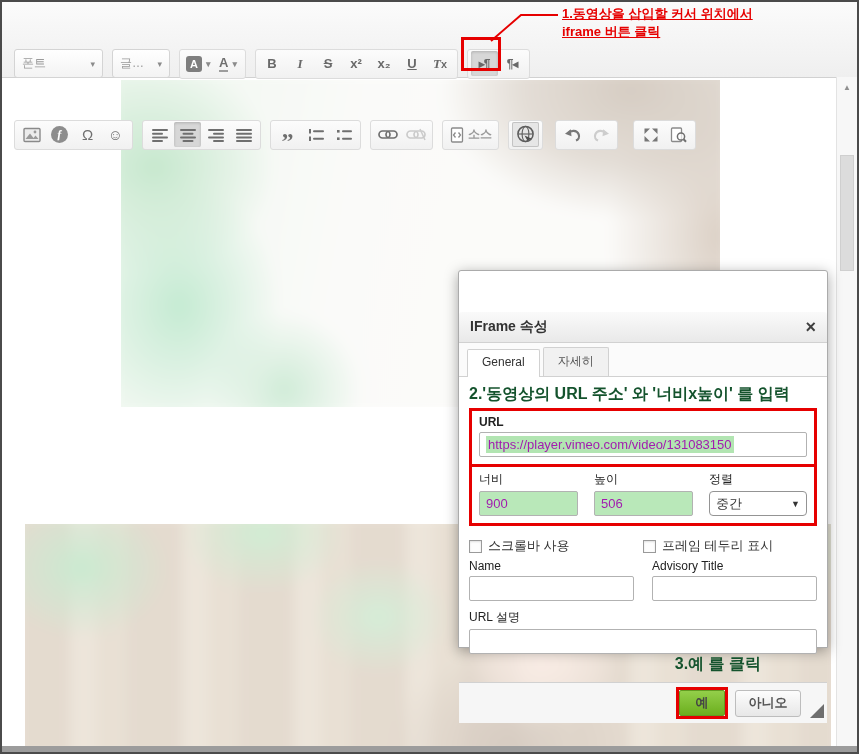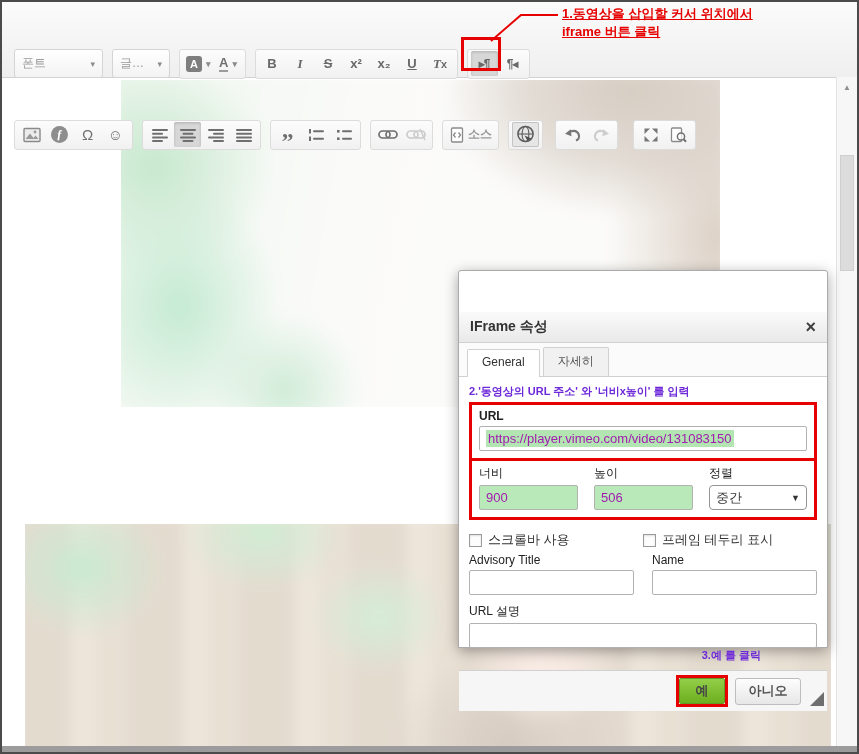--- a/index.html
+++ b/index.html
@@ -52,21 +52,21 @@
 .bottom-strip { position:absolute; left:0; right:0; bottom:0; height:6px; background:#9c9c9c; z-index:6; }
 
 
 .dialog { position:absolute; left:456px; top:268px; width:370px; height:378px; background:#fff; border:1px solid #ababab; border-radius:3px 3px 0 0; box-shadow:0 3px 14px rgba(0,0,0,.35); display:flex; flex-direction:column; z-index:20; }
 .dlg-title { flex:0 0 31px; display:flex; align-items:center; justify-content:space-between; padding:0 11px; background:linear-gradient(#fafafa,#e9e9e9); border-bottom:1px solid #d1d1d1; font-size:14px; font-weight:bold; color:#333; border-radius:3px 3px 0 0;margin-top:41px; }
 .dlg-close { font-size:18px; font-weight:bold; color:#3f3f3f; cursor:pointer; line-height:16px; }
 .dlg-tabs { flex:0 0 31px; display:flex; align-items:flex-end; padding:4px 0 0 8px; background:#fbfbfb; border-bottom:1px solid #d1d1d1; gap:3px; }
 .tab { padding:5px 14px 6px; font-size:12px; border:1px solid #d1d1d1; border-bottom:none; border-radius:2px 2px 0 0; background:#f1f1f1; color:#555; cursor:pointer; }
 .tab.active { background:#fff; color:#333; margin-bottom:-1px; padding-bottom:8px; }
 .dlg-body { flex:1; display:flex; flex-direction:column; padding:3px 10px 0; }
-.note-red { color:#6d28d9; font-weight:bold; font-size:11px; }
+.note-red { color:#14532d; font-weight:bold; font-size:16px; }
 .note2 { margin:4px 0 3px; }
 .redbox { border:3px solid #e60000; padding:2px 7px 7px; background:transparent; }
 .redbox.second { margin-top:-3px; }
 .flabel { font-size:12px; color:#222; margin:2px 0 3px; }
 .flabel.bold { font-weight:bold; }
 .txt { height:25px; border:1px solid #b2b2b2; border-radius:2px; background:#fff; font-size:13px; padding:2px 6px; color:#a21caf; display:flex; align-items:center; white-space:nowrap; overflow:hidden; }
 .hl { background:#b2e5b2; padding:1px 2px; }
 .greenfill { background:#b9e8b9; }
 .dims { display:flex; gap:16px; }
 .dimcol { width:113px; } .dimcol.last { width:112px; margin-left:auto; }
@@ -333,25 +333,25 @@
           <span>스크롤바 사용</span>
         </div>
         <div class="check">
           <span class="cb"></span>
           <span>프레임 테두리 표시</span>
         </div>
       </div>
 
       <div class="tworow">
         <div class="fcol">
+          <div class="flabel">Name</div>
+          <div class="txt"></div>
+        </div>
+        <div class="fcol">
           <div class="flabel">Advisory Title</div>
-          <div class="txt"></div>
-        </div>
-        <div class="fcol">
-          <div class="flabel">Name</div>
           <div class="txt"></div>
         </div>
       </div>
 
       <div class="flabel" style="margin-top:8px">URL 설명</div>
       <div class="txt"></div>
 
       <div class="note-red note3">3.예 를 클릭</div>
     </div>
     <div class="dlg-footer">

